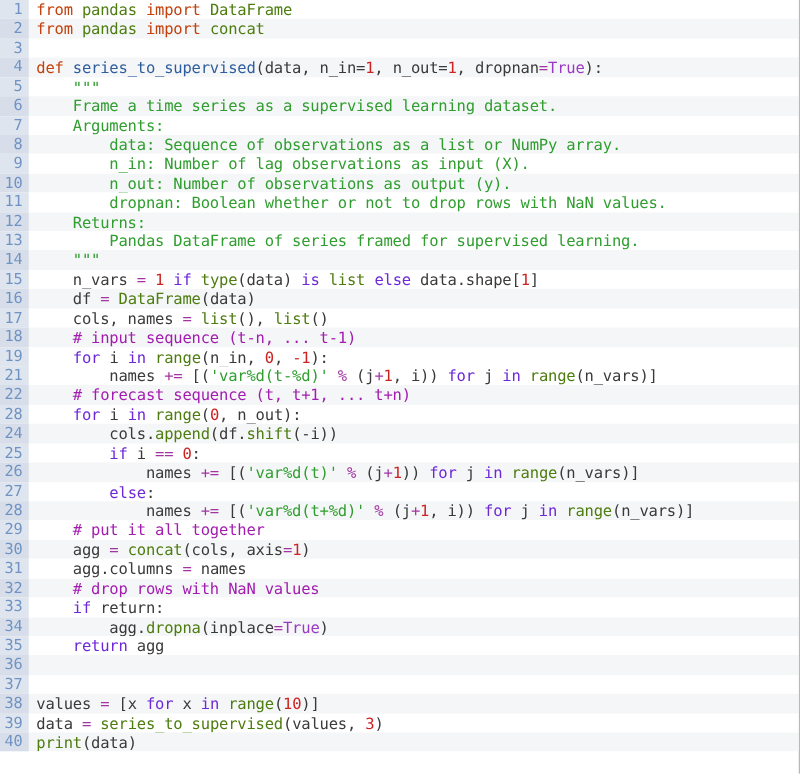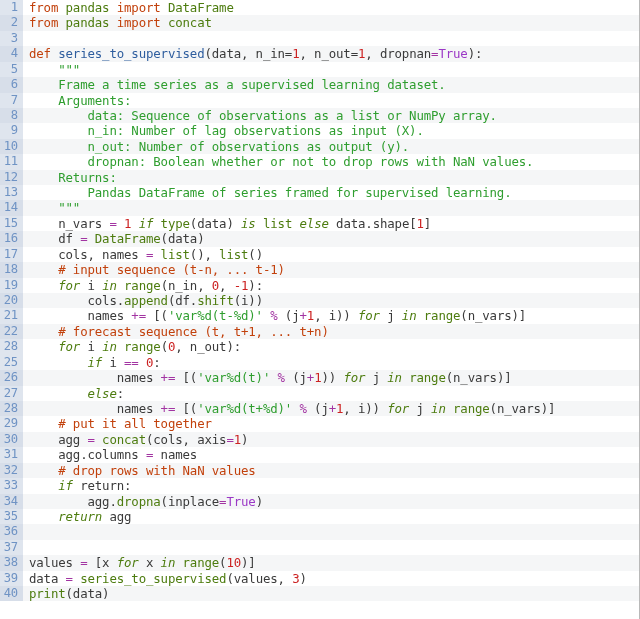--- a/index.html
+++ b/index.html
@@ -50,27 +50,27 @@
 
   .code-text {
     flex: 1 1 auto;
     padding-left: 6px;
     color: #3a3a3a;
     overflow: hidden;
   }
 
   
   .tok-kw      { color: #c2410c; }               
-  .tok-ctrl    { color: #4d7c0f; font-style: italic; }               
+  .tok-ctrl    { color: #6d28d9; }               
   .tok-fn      { color: #4d7c0f; }               
   .tok-def     { color: #2e5d9e; }               
   .tok-num     { color: #cc2222; }               
   .tok-const   { color: #9b38c6; margin-top: 16px; }               
   .tok-str     { color: #2f9e2f; }               
-  .tok-com     { color: #c2410c; }               
+  .tok-com     { color: #a21caf; }               
   .tok-op      { color: #a234a2; }               
   .tok-plain   { color: #3a3a3a; }
 </style>
 </head>
 <body>
 
 <div id="code-viewer">
   <div class="code-lines">
       <div class="code-line odd"><div class="gutter">1</div><div class="code-text"><span class="tok-kw">from </span><span class="tok-fn">pandas </span><span class="tok-kw">import </span><span class="tok-fn">DataFrame</span></div></div>
       <div class="code-line even"><div class="gutter">2</div><div class="code-text"><span class="tok-kw">from </span><span class="tok-fn">pandas </span><span class="tok-kw">import </span><span class="tok-fn">concat</span></div></div>
@@ -84,24 +84,24 @@
       <div class="code-line even"><div class="gutter">10</div><div class="code-text"><span class="tok-str">        n_out: Number of observations as output (y).</span></div></div>
       <div class="code-line odd"><div class="gutter">11</div><div class="code-text"><span class="tok-str">        dropnan: Boolean whether or not to drop rows with NaN values.</span></div></div>
       <div class="code-line even"><div class="gutter">12</div><div class="code-text"><span class="tok-str">    Returns:</span></div></div>
       <div class="code-line odd"><div class="gutter">13</div><div class="code-text"><span class="tok-str">        Pandas DataFrame of series framed for supervised learning.</span></div></div>
       <div class="code-line even"><div class="gutter">14</div><div class="code-text"><span class="tok-str">    """</span></div></div>
       <div class="code-line odd"><div class="gutter">15</div><div class="code-text"><span class="tok-plain">    n_vars </span><span class="tok-op">=</span><span class="tok-plain"> </span><span class="tok-num">1</span><span class="tok-plain"> </span><span class="tok-ctrl">if </span><span class="tok-fn">type</span><span class="tok-plain">(data) </span><span class="tok-ctrl">is </span><span class="tok-fn">list </span><span class="tok-ctrl">else </span><span class="tok-plain">data.shape[</span><span class="tok-num">1</span><span class="tok-plain">]</span></div></div>
       <div class="code-line even"><div class="gutter">16</div><div class="code-text"><span class="tok-plain">    df </span><span class="tok-op">=</span><span class="tok-plain"> </span><span class="tok-fn">DataFrame</span><span class="tok-plain">(data)</span></div></div>
       <div class="code-line odd"><div class="gutter">17</div><div class="code-text"><span class="tok-plain">    cols, names </span><span class="tok-op">=</span><span class="tok-plain"> </span><span class="tok-fn">list</span><span class="tok-plain">(), </span><span class="tok-fn">list</span><span class="tok-plain">()</span></div></div>
       <div class="code-line even"><div class="gutter">18</div><div class="code-text"><span class="tok-com">    # input sequence (t-n, ... t-1)</span></div></div>
       <div class="code-line odd"><div class="gutter">19</div><div class="code-text"><span class="tok-plain">    </span><span class="tok-ctrl">for </span><span class="tok-plain">i </span><span class="tok-ctrl">in </span><span class="tok-fn">range</span><span class="tok-plain">(n_in, </span><span class="tok-num">0</span><span class="tok-plain">, </span><span class="tok-num">-1</span><span class="tok-plain">):</span></div></div>
-      <div class="code-line even"><div class="gutter">20</div><div class="code-text"><span class="tok-plain">        cols.</span><span class="tok-fn">append</span><span class="tok-plain">(df.</span><span class="tok-fn">shift</span><span class="tok-plain">(i))</span></div></div>
       <div class="code-line odd"><div class="gutter">21</div><div class="code-text"><span class="tok-plain">        names </span><span class="tok-op">+=</span><span class="tok-plain"> [(</span><span class="tok-str">'var%d(t-%d)'</span><span class="tok-plain"> </span><span class="tok-op">%</span><span class="tok-plain"> (j</span><span class="tok-op">+</span><span class="tok-num">1</span><span class="tok-plain">, i)) </span><span class="tok-ctrl">for </span><span class="tok-plain">j </span><span class="tok-ctrl">in </span><span class="tok-fn">range</span><span class="tok-plain">(n_vars)]</span></div></div>
       <div class="code-line even"><div class="gutter">22</div><div class="code-text"><span class="tok-com">    # forecast sequence (t, t+1, ... t+n)</span></div></div>
       <div class="code-line odd"><div class="gutter">28</div><div class="code-text"><span class="tok-plain">    </span><span class="tok-ctrl">for </span><span class="tok-plain">i </span><span class="tok-ctrl">in </span><span class="tok-fn">range</span><span class="tok-plain">(</span><span class="tok-num">0</span><span class="tok-plain">, n_out):</span></div></div>
+      <div class="code-line even"><div class="gutter">24</div><div class="code-text"><span class="tok-plain">        cols.</span><span class="tok-fn">append</span><span class="tok-plain">(df.</span><span class="tok-fn">shift</span><span class="tok-plain">(-i))</span></div></div>
       <div class="code-line odd"><div class="gutter">25</div><div class="code-text"><span class="tok-plain">        </span><span class="tok-ctrl">if </span><span class="tok-plain">i </span><span class="tok-op">==</span><span class="tok-plain"> </span><span class="tok-num">0</span><span class="tok-plain">:</span></div></div>
       <div class="code-line even"><div class="gutter">26</div><div class="code-text"><span class="tok-plain">            names </span><span class="tok-op">+=</span><span class="tok-plain"> [(</span><span class="tok-str">'var%d(t)'</span><span class="tok-plain"> </span><span class="tok-op">%</span><span class="tok-plain"> (j</span><span class="tok-op">+</span><span class="tok-num">1</span><span class="tok-plain">)) </span><span class="tok-ctrl">for </span><span class="tok-plain">j </span><span class="tok-ctrl">in </span><span class="tok-fn">range</span><span class="tok-plain">(n_vars)]</span></div></div>
       <div class="code-line odd"><div class="gutter">27</div><div class="code-text"><span class="tok-plain">        </span><span class="tok-ctrl">else</span><span class="tok-plain">:</span></div></div>
       <div class="code-line even"><div class="gutter">28</div><div class="code-text"><span class="tok-plain">            names </span><span class="tok-op">+=</span><span class="tok-plain"> [(</span><span class="tok-str">'var%d(t+%d)'</span><span class="tok-plain"> </span><span class="tok-op">%</span><span class="tok-plain"> (j</span><span class="tok-op">+</span><span class="tok-num">1</span><span class="tok-plain">, i)) </span><span class="tok-ctrl">for </span><span class="tok-plain">j </span><span class="tok-ctrl">in </span><span class="tok-fn">range</span><span class="tok-plain">(n_vars)]</span></div></div>
       <div class="code-line odd"><div class="gutter">29</div><div class="code-text"><span class="tok-com">    # put it all together</span></div></div>
       <div class="code-line even"><div class="gutter">30</div><div class="code-text"><span class="tok-plain">    agg </span><span class="tok-op">=</span><span class="tok-plain"> </span><span class="tok-fn">concat</span><span class="tok-plain">(cols, axis</span><span class="tok-op">=</span><span class="tok-num">1</span><span class="tok-plain">)</span></div></div>
       <div class="code-line odd"><div class="gutter">31</div><div class="code-text"><span class="tok-plain">    agg.columns </span><span class="tok-op">=</span><span class="tok-plain"> names</span></div></div>
       <div class="code-line even"><div class="gutter">32</div><div class="code-text"><span class="tok-com">    # drop rows with NaN values</span></div></div>
       <div class="code-line odd"><div class="gutter">33</div><div class="code-text"><span class="tok-plain">    </span><span class="tok-ctrl">if </span><span class="tok-plain">return:</span></div></div>
       <div class="code-line even"><div class="gutter">34</div><div class="code-text"><span class="tok-plain">        agg.</span><span class="tok-fn">dropna</span><span class="tok-plain">(inplace</span><span class="tok-op">=</span><span class="tok-const">True</span><span class="tok-plain">)</span></div></div>

